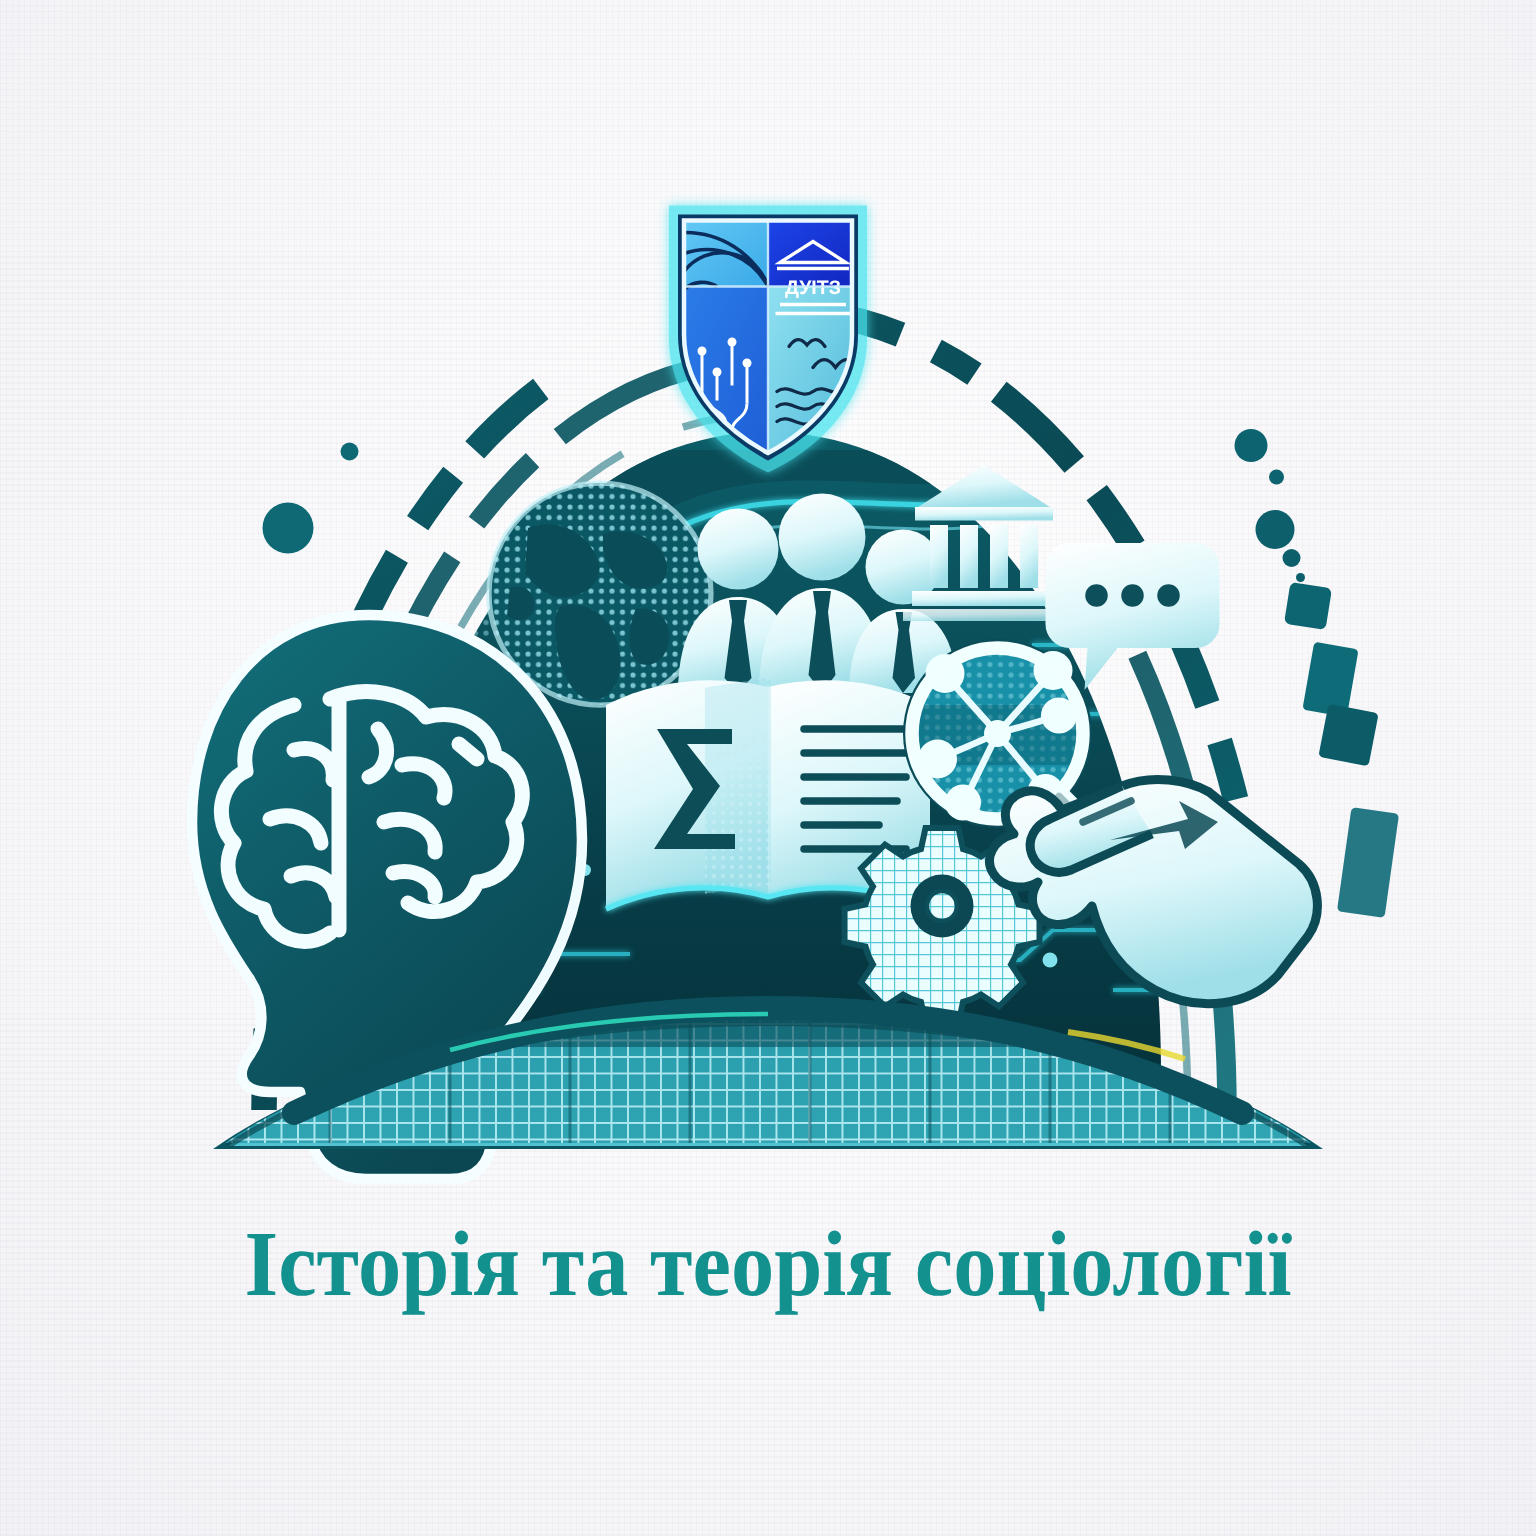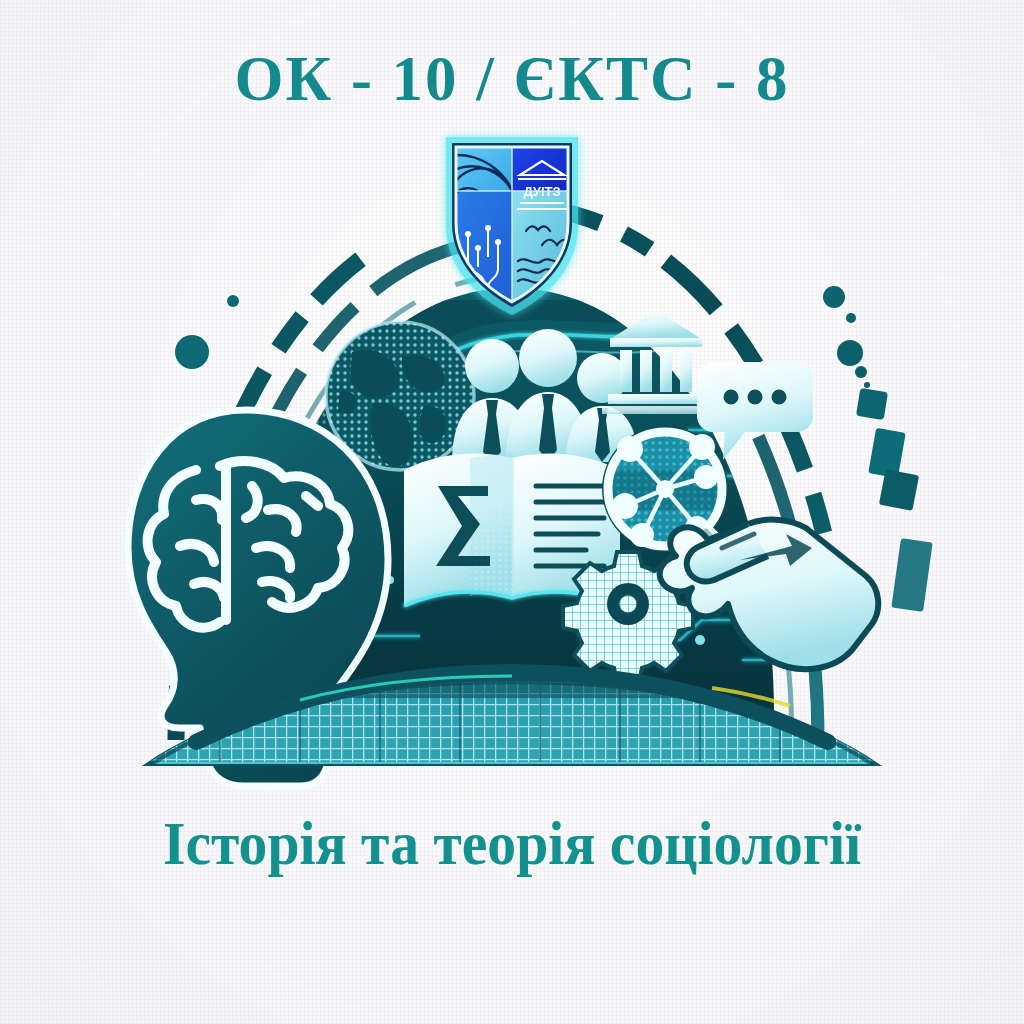--- a/index.html
+++ b/index.html
@@ -469,17 +469,16 @@
 
       <g stroke="#cfefff" stroke-width="1.6" opacity=".9">
         <path d="M0 -68 V87"></path>
         <path d="M-56 -24 H56"></path>
       </g>
       <path d="M-56 -68 L56 -68 L56 8 C56 48 24 74 0 87 C-24 74 -56 48 -56 8 Z" fill="none" stroke="#eaf8ff" stroke-width="3"></path>
     </g>
 
   </svg>
 
-  <div class="title-top nosel">ОК - 10  /  ЄКТС - 8</div>
 
   <div class="title-bottom nosel">Історія та теорія соціології</div>
 
 </div>
 
 </body></html>

